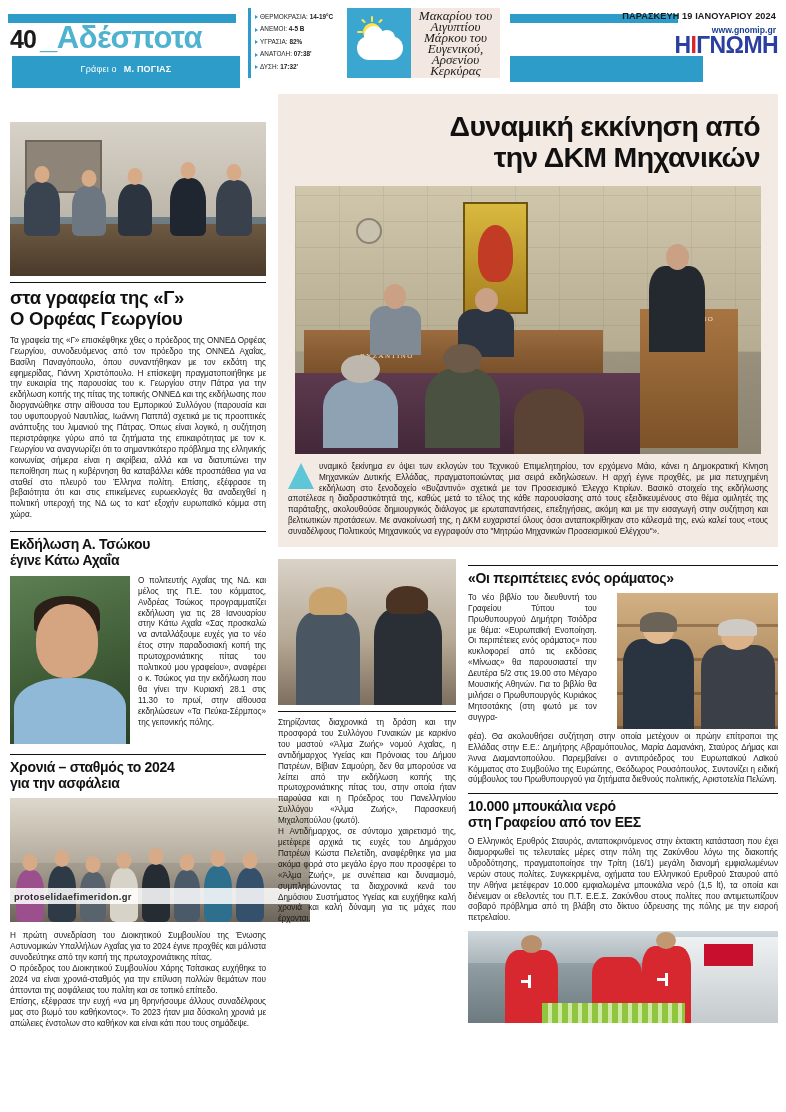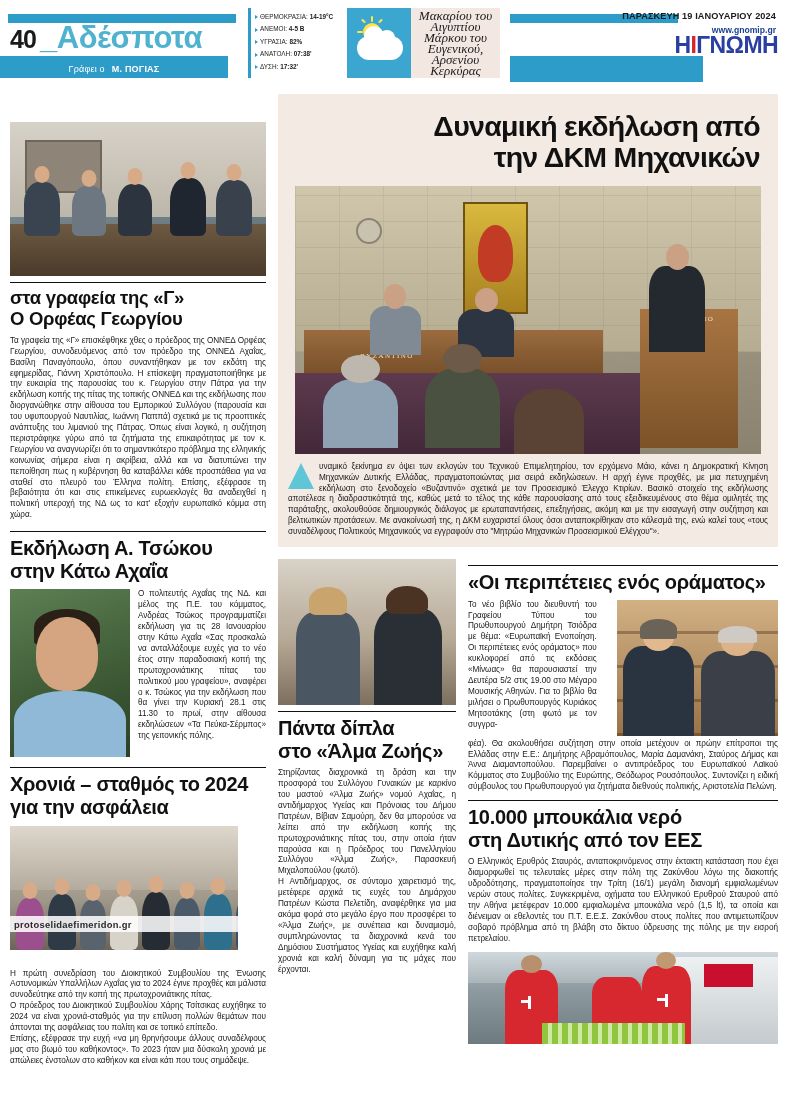--- a/index.html
+++ b/index.html
@@ -30,22 +30,22 @@
     position: absolute; left: 10px; top: 25px;
     font-size: 25px; font-weight: 700; color: #1a1a1a;
     letter-spacing: -1px;
   }
   .mh-section {
     position: absolute; left: 40px; top: 20px;
     font-size: 31px; font-weight: 700; color: #4fb3cf;
     letter-spacing: -0.5px;
   }
   .mh-byline-box {
-    position: absolute; left: 0; top: 56px;
-    width: 228px; height: 22px;
+    position: absolute; left: 12px; top: 56px;
+    width: 228px; height: 32px;
     background: #2d9cc8;
   }
   .mh-byline {
     position: absolute; left: 0; top: 0;
     width: 228px; height: 26px;
     display: flex; align-items: center; justify-content: center;
     color: #ffffff; font-size: 9px; letter-spacing: 0.2px;
   }
   .mh-byline b { font-weight: 700; margin-left: 7px; }
 
@@ -145,21 +145,21 @@
   }
   .col-main {
     position: absolute; left: 278px; top: 0px; width: 500px;
   }
 
   
   .h-title {
     font-size: 18.5px; font-weight: 700; color: #111;
     line-height: 1.13; letter-spacing: -0.3px;
   }
-  .h-title.sm { font-size: 20px; }
+  .h-title.sm { font-size: 14px; }
   .body-text {
     font-size: 8.2px; line-height: 10.9px; color: #1a1a1a;
     text-align: justify; letter-spacing: -0.05px;
   }
 
   .photo {
     position: relative; overflow: hidden; background: #cfd6d9;
   }
   .rule {
     border-top: 1.1px solid #111; margin: 6px 0 5px 0;
@@ -203,21 +203,21 @@
     position:absolute; left:24px; top:20px; width:66px; height:36px;
     border-radius:50% 50% 10% 10%; background:#2a2018;
   }
   .ph-portrait .shirt {
     position:absolute; left:4px; bottom:0; width:112px; height:66px;
     border-radius:44% 44% 0 0; background:#8fb9d6;
   }
 
   
   .ph-group {
-    width: 228px; height: 124px;
+    width: 300px; height: 124px;
     background: linear-gradient(180deg,#c8c2b6 0%,#9f978a 60%,#6c6459 100%);
   }
   .ph-group .room {
     position:absolute; left:0; top:0; width:100%; height:52%;
     background: linear-gradient(180deg,#ded8cc,#b3ab9d);
   }
   .ph-group .wmbar {
     position:absolute; left:0; bottom:18px; width:100%; height:16px;
     background: rgba(255,255,255,.86);
   }
@@ -451,21 +451,21 @@
           <div>στα γραφεία της «Γ»</div>
           <div>Ο Ορφέας Γεωργίου</div>
         </div>
         <div class="body-text" style="margin-top:6px;">Τα γραφεία της «Γ» επισκέφθηκε χθες ο πρόεδρος της ΟΝΝΕΔ Ορφέας Γεωργίου, συνοδευόμενος από τον πρόεδρο της ΟΝΝΕΔ Αχαΐας, Βασίλη Παναγόπουλο, όπου συναντήθηκαν με τον εκδότη της εφημερίδας, Γιάννη Χριστόπουλο. Η επίσκεψη πραγματοποιήθηκε με την ευκαιρία της παρουσίας του κ. Γεωργίου στην Πάτρα για την εκδήλωση κοπής της πίτας της τοπικής ΟΝΝΕΔ και της εκδήλωσης που διοργανώθηκε στην αίθουσα του Εμπορικού Συλλόγου (παρουσία και του υφυπουργού Ναυτιλίας, Ιωάννη Παππά) σχετικά με τις προοπτικές ανάπτυξης του λιμανιού της Πάτρας. Όπως είναι λογικό, η συζήτηση περιστράφηκε γύρω από τα ζητήματα της επικαιρότητας με τον κ. Γεωργίου να αναγνωρίζει ότι το σημαντικότερο πρόβλημα της ελληνικής κοινωνίας σήμερα είναι η ακρίβεια, αλλά και να διατυπώνει την πεποίθηση πως η κυβέρνηση θα καταβάλλει κάθε προσπάθεια για να σταθεί στο πλευρό του Έλληνα πολίτη. Επίσης, εξέφρασε τη βεβαιότητα ότι και στις επικείμενες ευρωεκλογές θα αναδειχθεί η πολιτική υπεροχή της ΝΔ ως το κατ' εξοχήν ευρωπαϊκό κόμμα στη χώρα.</div>
       </div>
 
       <div style="margin-top:10px;">
         <div class="rule"></div>
         <div class="h-title sm">
           <div>Εκδήλωση Α. Τσώκου</div>
-          <div>στην Κάτω Αχαΐα</div>
+          <div>έγινε Κάτω Αχαΐα</div>
         </div>
         <div style="display:flex;gap:8px;margin-top:7px;">
           <div class="photo ph-portrait">
             <div class="shirt"></div>
             <div class="hair"></div>
             <div class="face"></div>
           </div>
           <div class="body-text" style="width:128px;">Ο πολιτευτής Αχαΐας της ΝΔ. και μέλος της Π.Ε. του κόμματος, Ανδρέας Τσώκος προγραμματίζει εκδήλωση για τις 28 Ιανουαρίου στην Κάτω Αχαΐα «Σας προσκαλώ να ανταλλάξουμε ευχές για το νέο έτος στην παραδοσιακή κοπή της πρωτοχρονιάτικης πίτας του πολιτικού μου γραφείου», αναφέρει ο κ. Τσώκος για την εκδήλωση που θα γίνει την Κυριακή 28.1 στις 11.30 το πρωί, στην αίθουσα εκδηλώσεων «Τα Πεύκα-Σέρμπος» της γειτονικής πόλης.</div>
         </div>
       </div>
@@ -498,31 +498,31 @@
             </div>
           <div class="fig" style="left:194px;width:28px;height:56px;background:#2e6f8e;bottom:0;">
               <span class="hd"></span>
             </div>
           <div class="fig" style="left:226px;width:28px;height:54px;background:#35506b;bottom:0;">
               <span class="hd"></span>
             </div>
           <div class="wmbar"></div>
           <div class="wm2">protoselidaefimeridon.gr</div>
         </div>
-        <div class="body-text" style="margin-top:19px;white-space:pre-line;">Η πρώτη συνεδρίαση του Διοικητικού Συμβουλίου της Ένωσης Αστυνομικών Υπαλλήλων Αχαΐας για το 2024 έγινε προχθές και μάλιστα συνοδεύτηκε από την κοπή της πρωτοχρονιάτικης πίτας.
+        <div class="body-text" style="margin-top:9px;white-space:pre-line;">Η πρώτη συνεδρίαση του Διοικητικού Συμβουλίου της Ένωσης Αστυνομικών Υπαλλήλων Αχαΐας για το 2024 έγινε προχθές και μάλιστα συνοδεύτηκε από την κοπή της πρωτοχρονιάτικης πίτας.
 Ο πρόεδρος του Διοικητικού Συμβουλίου Χάρης Τσίτσικας ευχήθηκε το 2024 να είναι χρονιά-σταθμός για την επίλυση πολλών θεμάτων που άπτονται της ασφάλειας του πολίτη και σε τοπικό επίπεδο.
 Επίσης, εξέφρασε την ευχή «να μη θρηνήσουμε άλλους συναδέλφους μας στο βωμό του καθήκοντος». Το 2023 ήταν μια δύσκολη χρονιά με απώλειες ένστολων στο καθήκον και είναι κάτι που τους σημάδεψε.</div>
       </div>
     </div>
 
     <div class="col-main">
 
       <div class="main-box">
         <div class="main-head">
-          <div>Δυναμική εκδήλωση από</div>
+          <div>Δυναμική εκκίνηση από</div>
           <div>την ΔΚΜ Μηχανικών</div>
         </div>
         <div class="photo ph-conf">
           <div class="wallstone"></div>
           <div class="clock"></div>
           <div class="icon-art"></div>
           <div class="table"></div>
           <div class="tablelbl">BYZANTINO</div>
           <div class="p1"></div>
           <div class="p2"></div>
@@ -542,24 +542,20 @@
 
       <div class="lower">
 
         <div class="lw-left">
           <div class="photo ph-two-women">
             <div class="bg"></div>
             <div class="w1"></div>
             <div class="w2"></div>
           </div>
           <div class="rule"></div>
-          <div class="h-title sm">
-            <div>Πάντα δίπλα</div>
-            <div>στο «Άλμα Ζωής»</div>
-          </div>
           <div class="body-text" style="margin-top:6px;white-space:pre-line;">Στηρίζοντας διαχρονικά τη δράση και την προσφορά του Συλλόγου Γυναικών με καρκίνο του μαστού «Άλμα Ζωής» νομού Αχαΐας, η αντιδήμαρχος Υγείας και Πρόνοιας του Δήμου Πατρέων, Βίβιαν Σαμούρη, δεν θα μπορούσε να λείπει από την εκδήλωση κοπής της πρωτοχρονιάτικης πίτας του, στην οποία ήταν παρούσα και η Πρόεδρος του Πανελληνίου Συλλόγου «Άλμα Ζωής», Παρασκευή Μιχαλοπούλου (φωτό).
 Η Αντιδήμαρχος, σε σύντομο χαιρετισμό της, μετέφερε αρχικά τις ευχές του Δημάρχου Πατρέων Κώστα Πελετίδη, αναφέρθηκε για μια ακόμα φορά στο μεγάλο έργο που προσφέρει το «Άλμα Ζωής», με συνέπεια και δυναμισμό, συμπληρώνοντας τα διαχρονικά κενά του Δημόσιου Συστήματος Υγείας και ευχήθηκε καλή χρονιά και καλή δύναμη για τις μάχες που έρχονται.</div>
         </div>
 
         <div class="lw-right">
 
           <div>
             <div class="rule"></div>
             <div class="h-title sm">«Οι περιπέτειες ενός οράματος»</div>
             <div style="display:flex;gap:20px;margin-top:6px;">
@@ -570,21 +566,21 @@
                 <div class="m2"></div>
               </div>
             </div>
             <div class="body-text" style="margin-top:3px;">φέα). Θα ακολουθήσει συζήτηση στην οποία μετέχουν οι πρώην επίτροποι της Ελλάδας στην Ε.Ε.: Δημήτρης Αβραμόπουλος, Μαρία Δαμανάκη, Σταύρος Δήμας και Άννα Διαμαντοπούλου. Παρεμβαίνει ο αντιπρόεδρος του Ευρωπαϊκού Λαϊκού Κόμματος στο Συμβούλιο της Ευρώπης, Θεόδωρος Ρουσόπουλος. Συντονίζει η ειδική σύμβουλος του Πρωθυπουργού για ζητήματα διεθνούς πολιτικής, Αριστοτελία Πελώνη.</div>
           </div>
 
           <div style="margin-top:7px;">
             <div class="rule"></div>
             <div class="h-title sm">
               <div>10.000 μπουκάλια νερό</div>
-              <div>στη Δυτικής από τον ΕΕΣ</div>
+              <div>στη Γραφείου από τον ΕΕΣ</div>
             </div>
             <div class="body-text" style="margin-top:6px;">Ο Ελληνικός Ερυθρός Σταυρός, ανταποκρινόμενος στην έκτακτη κατάσταση που έχει διαμορφωθεί τις τελευταίες μέρες στην πόλη της Ζακύνθου λόγω της διακοπής υδροδότησης, πραγματοποίησε την Τρίτη (16/1) μεγάλη διανομή εμφιαλωμένων νερών στους πολίτες. Συγκεκριμένα, οχήματα του Ελληνικού Ερυθρού Σταυρού από την Αθήνα μετέφεραν 10.000 εμφιαλωμένα μπουκάλια νερό (1,5 lt), τα οποία και διένειμαν οι εθελοντές του Π.Τ. Ε.Ε.Σ. Ζακύνθου στους πολίτες που αντιμετωπίζουν σοβαρό πρόβλημα από τη βλάβη στο δίκτυο ύδρευσης της πόλης με την εισροή πετρελαίου.</div>
             <div class="photo ph-redcross" style="margin-top:7px;">
               <div class="sky"></div>
               <div class="truck"></div>
               <div class="truckbox"></div>
               <div class="v1"></div>
               <div class="cross" style="left:17%;bottom:44%;width:10px;height:3px;"></div>
               <div class="cross" style="left:19.4%;bottom:38%;width:3px;height:13px;"></div>
               <div class="v2"></div>

